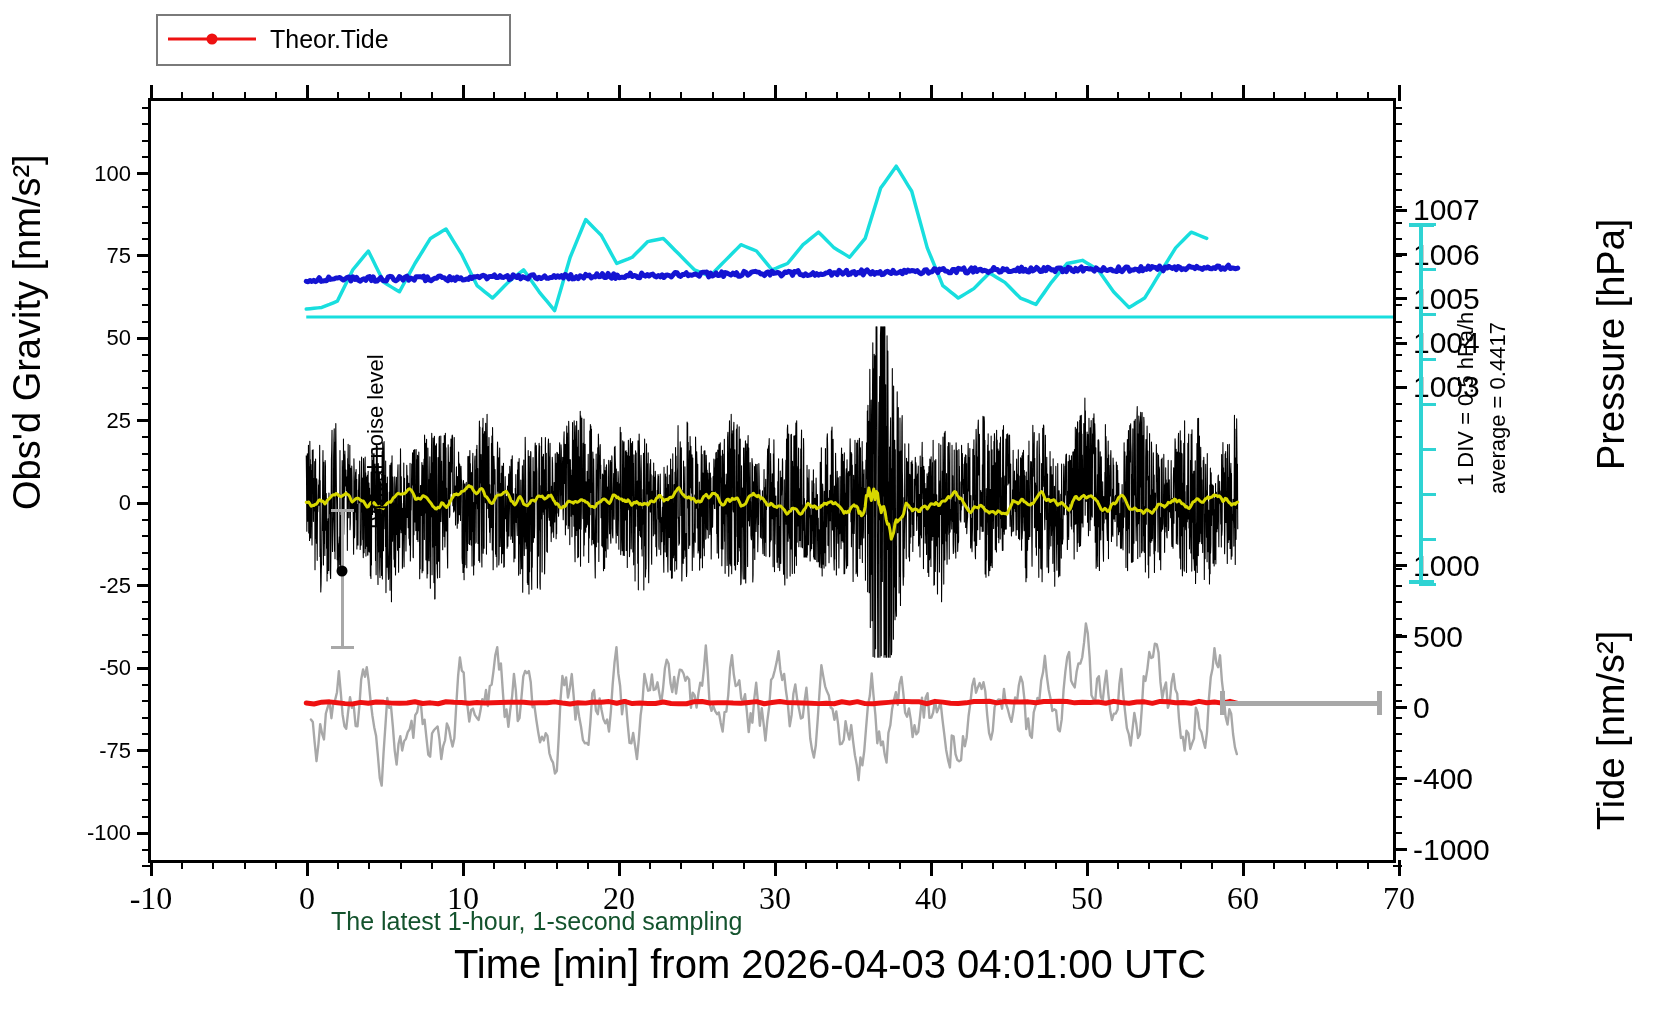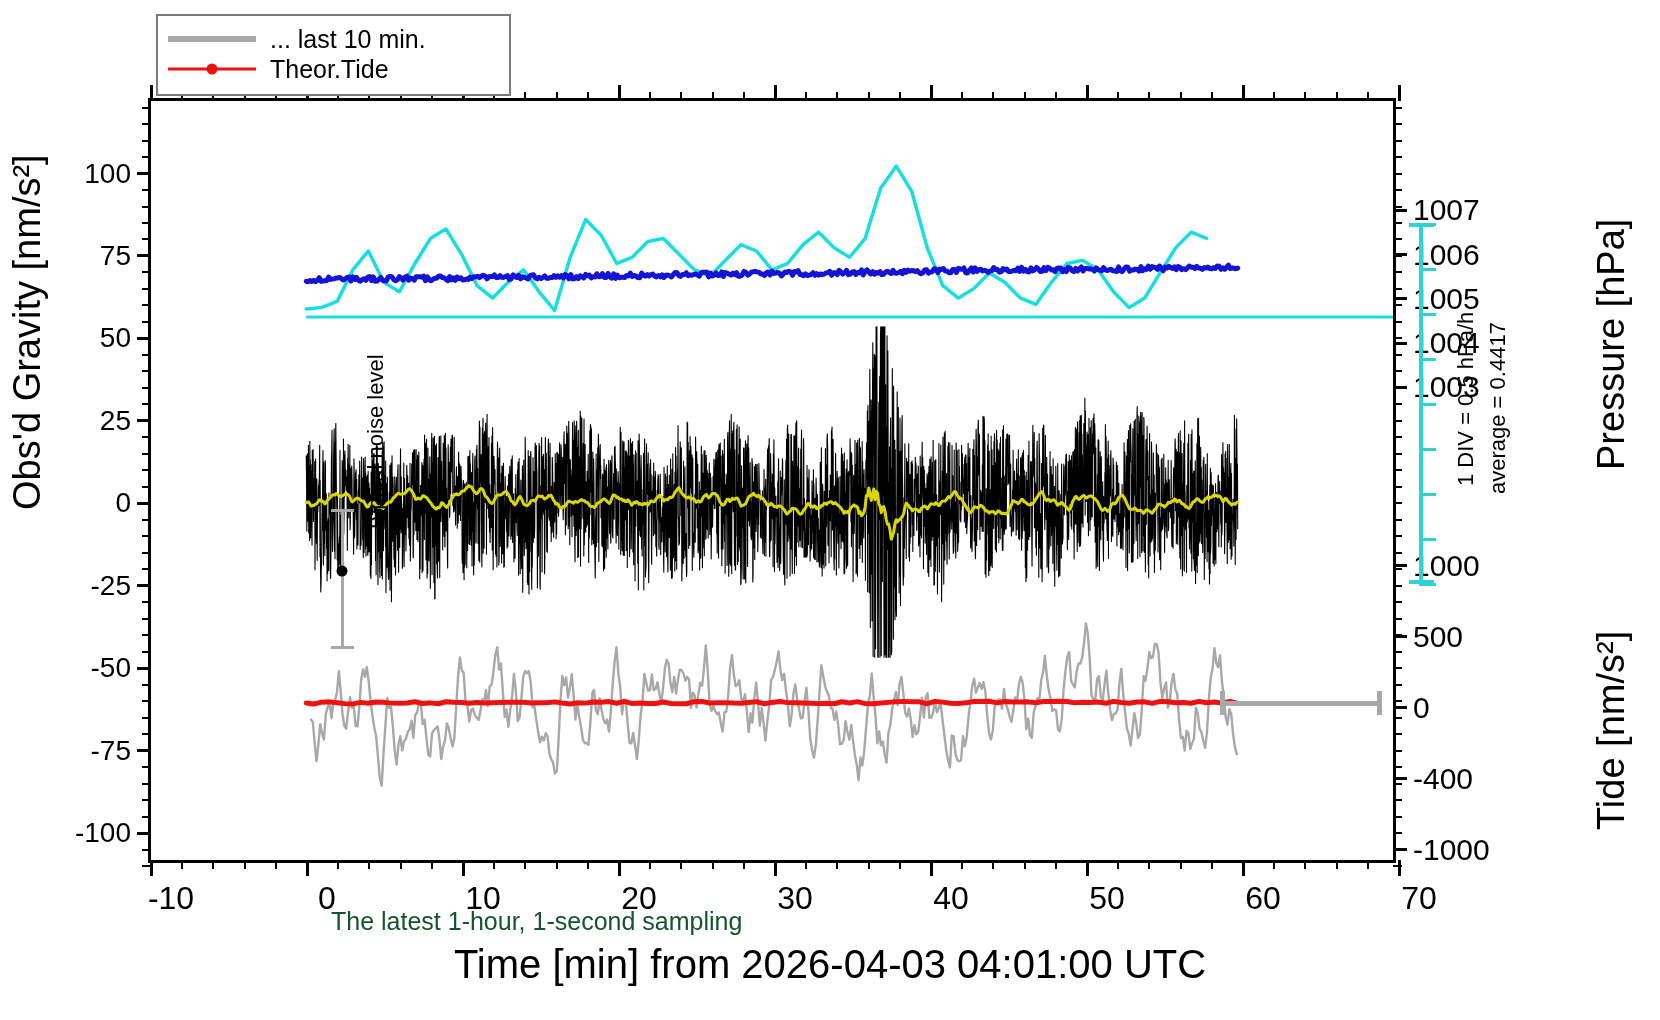--- a/index.html
+++ b/index.html
@@ -16,25 +16,25 @@
   .ytick-major{left:-14px;width:14px;height:3px;}
   .ytick-minor{left:-9px;width:9px;height:2px;}
   .rtick-major{right:-14px;width:14px;height:3px;}
   .rtick-minor{right:-9px;width:9px;height:2px;}
   .xtick-major{bottom:-16px;width:3px;height:16px;}
   .xtick-minor{bottom:-9px;width:2px;height:9px;}
   .xtick-top-major{top:-16px;width:3px;height:16px;}
   .xtick-top-minor{top:-9px;width:2px;height:9px;}
 
   .ylabel-txt{position:absolute;right:calc(100% + 20px);transform:translateY(-50%);
-    font-size:28px;color:#000;white-space:nowrap;font-family:"Liberation Sans",sans-serif;}
+    font-size:22px;color:#000;white-space:nowrap;font-family:"Liberation Sans",sans-serif;}
   .rlabel-txt{position:absolute;left:calc(100% + 20px);transform:translateY(-50%);
     font-size:30px;color:#000;white-space:nowrap;font-family:"Liberation Sans",sans-serif;}
   .xlabel-txt{position:absolute;top:calc(100% + 20px);transform:translateX(-50%);
-    font-size:32px;color:#000;white-space:nowrap;font-family:Liberation Sans, sans-serif;margin-left:20px;}
+    font-size:32px;color:#000;white-space:nowrap;font-family:Liberation Serif, serif;}
 
   
   #yaxis-title{
     position:absolute;left:6px;top:510px;transform-origin:0 0;transform:rotate(-90deg);
     font-size:38px;white-space:nowrap;color:#000;
   }
   #raxis-title-pressure{
     position:absolute;left:1590px;top:470px;transform-origin:0 0;transform:rotate(-90deg);
     font-size:38px;white-space:nowrap;color:#000;
   }
@@ -381,26 +381,20 @@
       </div>
     <div id="div-label-1">1 DIV = 0.5 hPa/h</div>
     <div id="div-label-2">average = 0.4417</div>
 
     <div id="note-latest">The latest 1-hour, 1-second sampling</div>
   </div>
 
   <div id="legend">
       <div class="legend-row">
         <div class="legend-swatch">
-          <div class="legend-line" style="height: 6px; background: rgb(168, 168, 168);"></div>
-        </div>
-        <div class="legend-text">... last 10 min.</div>
-      </div>
-      <div class="legend-row">
-        <div class="legend-swatch">
           <div class="legend-line" style="height: 3px; background: rgb(238, 17, 17);"></div>
           <div class="legend-dot" style="background: rgb(238, 17, 17);"></div>
         </div>
         <div class="legend-text">Theor.Tide</div>
       </div>
     </div>
 
 </div>
 
 </body></html>

